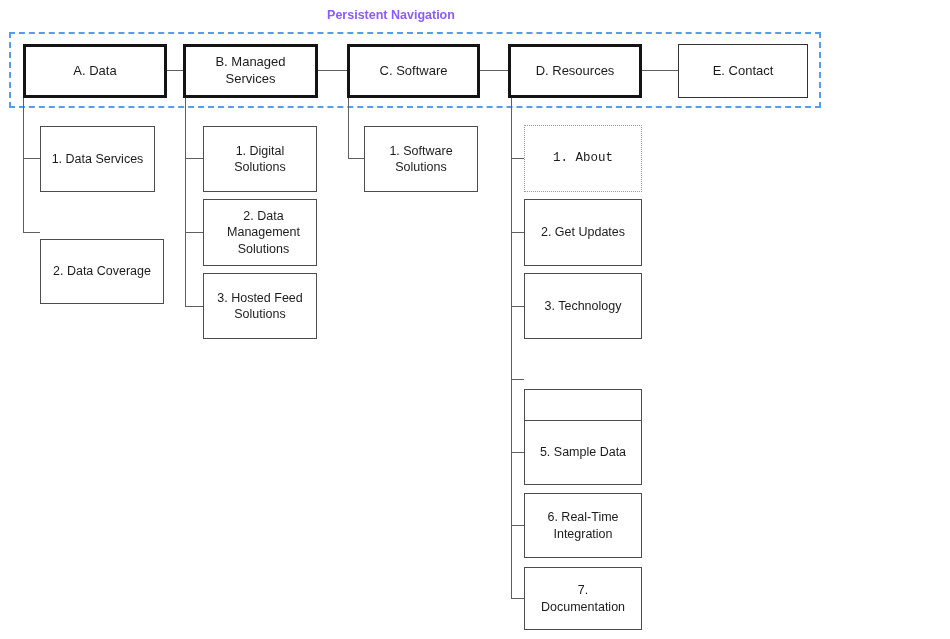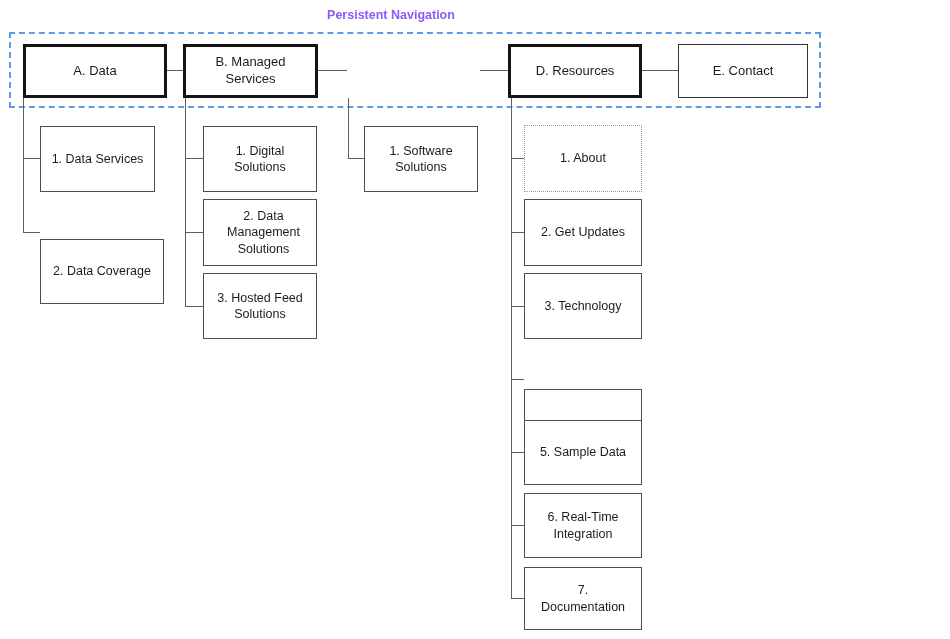--- a/index.html
+++ b/index.html
@@ -22,21 +22,21 @@
     position:absolute;height:54px;background:#ffffff;border:3px solid #141414;
     box-sizing:border-box;display:flex;align-items:center;justify-content:center;
     text-align:center;font-size:13px;
   }
   .main-box.thin{border:1px solid #333333;}
   .sub-box{
     position:absolute;background:#ffffff;border:1px solid #4d4d4d;
     box-sizing:border-box;display:flex;align-items:center;justify-content:center;
     text-align:center;font-size:12.5px;padding:0 5px;
   }
-  .sub-box.dotted{border:1px dotted #999999;}
+  .sub-box.dotted{border:1px dotted #999999;font-family:Liberation Mono, monospace;}
   .multiline{white-space:pre-line;line-height:1.3;}
   .key-box{
     position:absolute;left:668px;top:435px;width:257px;height:180px;
     background:#ffffff;border:1px solid #a6a6a6;box-sizing:border-box;
   }
   .key-title{
     position:absolute;left:15px;top:8px;font-size:24px;font-weight:bold;
     color:#3a536b;letter-spacing:0.5px;
   }
   .key-row{position:absolute;left:14px;display:flex;align-items:flex-start;}
@@ -80,20 +80,23 @@
   <div class="stub" style="left:511px;top:452px;width:13px;"></div>
   <div class="stub" style="left:511px;top:525px;width:13px;"></div>
   <div class="stub" style="left:511px;top:598px;width:13px;"></div>
 
   <div class="main-box" style="left:23px;top:44px;width:144px;">
     <span class="multiline">A. Data</span>
   </div>
   <div class="main-box" style="left:183px;top:44px;width:135px;">
     <span class="multiline">B. Managed
 Services</span>
+  </div>
+  <div class="main-box" style="left:347px;top:44px;width:133px;">
+    <span class="multiline">C. Software</span>
   </div>
   <div class="main-box" style="left:508px;top:44px;width:134px;">
     <span class="multiline">D. Resources</span>
   </div>
   <div class="main-box thin" style="left:678px;top:44px;width:130px;">
     <span class="multiline">E. Contact</span>
   </div>
 
   <div class="sub-box" style="left:40px;top:126px;width:115px;height:66px;">
     <span class="multiline">1. Data Services</span>

